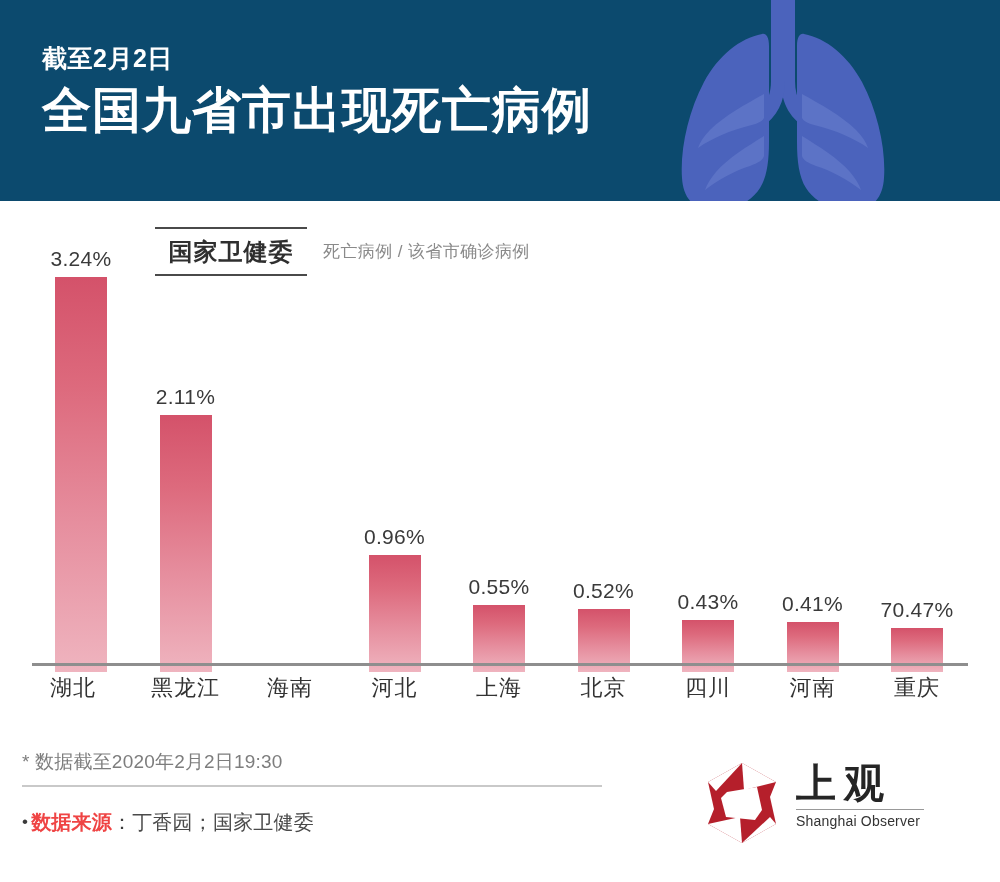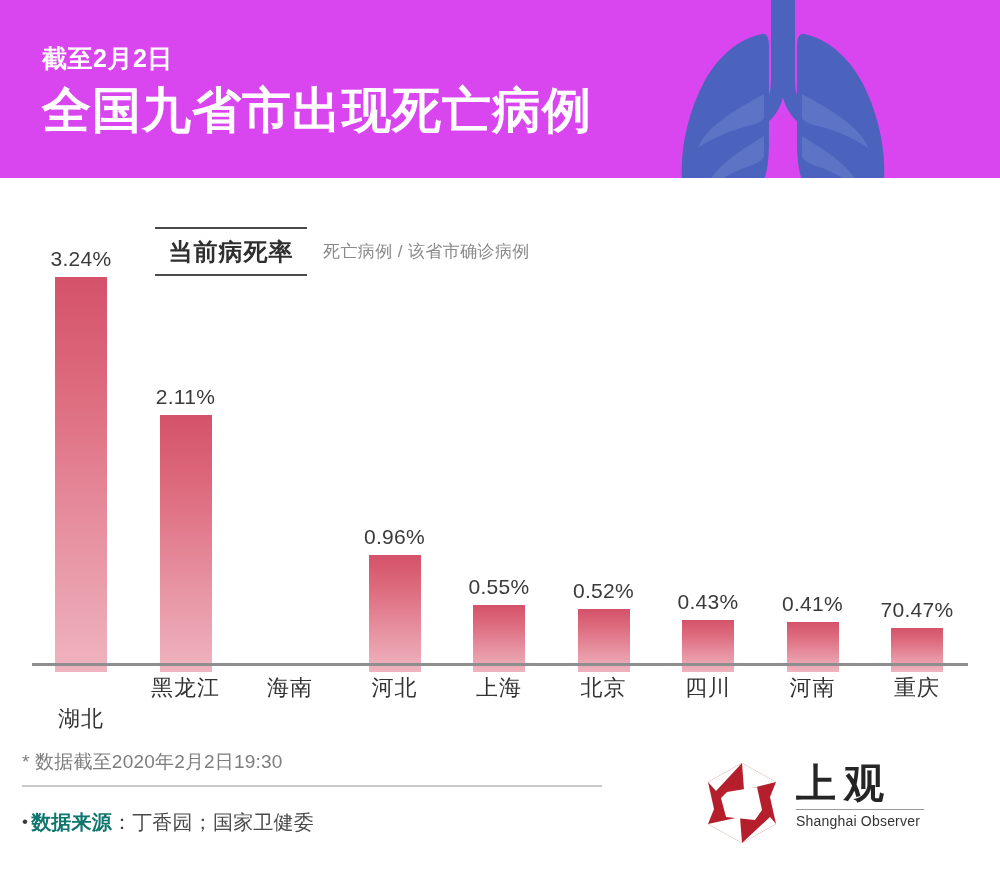--- a/index.html
+++ b/index.html
@@ -13,22 +13,22 @@
     font-family: "Liberation Sans", "DejaVu Sans", sans-serif;
     overflow: hidden;
     position: relative;
   }
 
   
   #header {
     position: absolute;
     left: 0; top: 0;
     width: 1000px;
-    height: 178px;
-    background: #d946ef;
+    height: 201px;
+    background: #0c4a6e;
     overflow: hidden;
   }
   #lungs-art {
     position: absolute;
     right: 52px;
     top: -14px;
     width: 330px;
     height: 230px;
     opacity: 1;
     pointer-events: none;
@@ -180,21 +180,21 @@
     white-space: nowrap;
   }
   #source-bullet {
     color: #3b3b3b;
     font-size: 17px;
     vertical-align: 2px;
     margin-right: 3px;
   }
   #source-label {
     font-weight: bold;
-    color: #0f766e;
+    color: #ef4444;
   }
   #source-value {
     color: #4a4a4a;
   }
 
   
   #logo {
     position: absolute;
     left: 700px;
     top: 42px;
@@ -260,21 +260,21 @@
   </svg>
 
   <div id="header-text">
     <div id="header-eyebrow">截至2月2日</div>
     <div id="header-title">全国九省市出现死亡病例</div>
   </div>
 </div>
 
 <div id="legend">
   <div id="legend-key-wrap">
-    <span id="legend-key">当前病死率</span>
+    <span id="legend-key">国家卫健委</span>
   </div>
   <span id="legend-desc">死亡病例 / 该省市确诊病例</span>
 </div>
 
 <div id="chart">
   <div id="plot">
       <div class="bar-col" style="left: 23px;">
         <div class="bar" style="height: 395px;"></div>
         <div class="bar-value" style="bottom: 401px;">3.24%</div>
       </div>
@@ -301,21 +301,21 @@
       <div class="bar-col" style="left: 754.5px;">
         <div class="bar" style="height: 50px;"></div>
         <div class="bar-value" style="bottom: 56px;">0.41%</div>
       </div>
       <div class="bar-col" style="left: 859px;">
         <div class="bar" style="height: 44px;"></div>
         <div class="bar-value" style="bottom: 50px;">70.47%</div>
       </div>
     </div>
   <div id="axis-line"></div>
-<div class="tick-label" style="left: 55px; margin-top: 31px;">湖北</div>
+<div class="tick-label" style="left: 47px;">湖北</div>
     <div class="tick-label" style="left: 159.5px;">黑龙江</div>
     <div class="tick-label" style="left: 264px;">海南</div>
     <div class="tick-label" style="left: 368.5px;">河北</div>
     <div class="tick-label" style="left: 473px;">上海</div>
     <div class="tick-label" style="left: 577.5px;">北京</div>
     <div class="tick-label" style="left: 682px;">四川</div>
     <div class="tick-label" style="left: 786.5px;">河南</div>
     <div class="tick-label" style="left: 891px; text-align: center;">重庆</div>
   </div>
 

